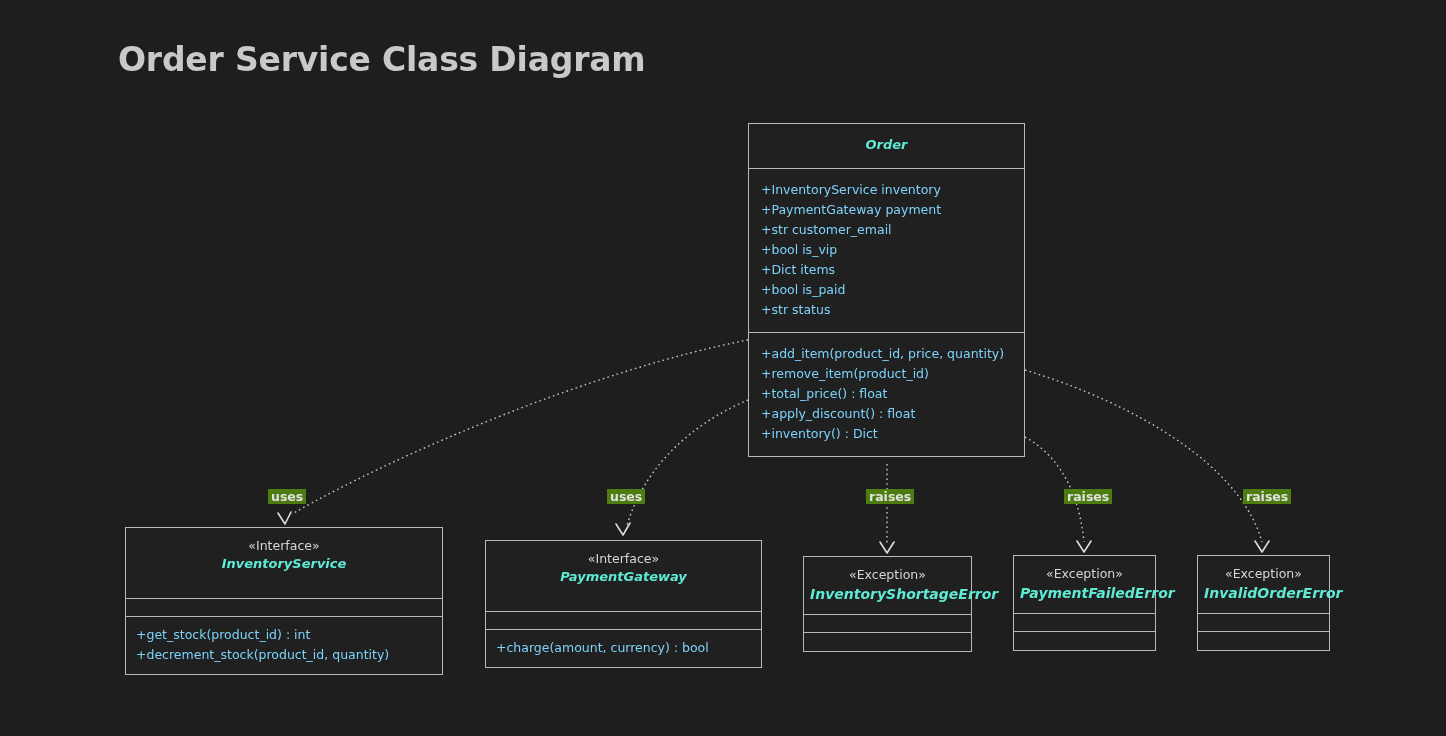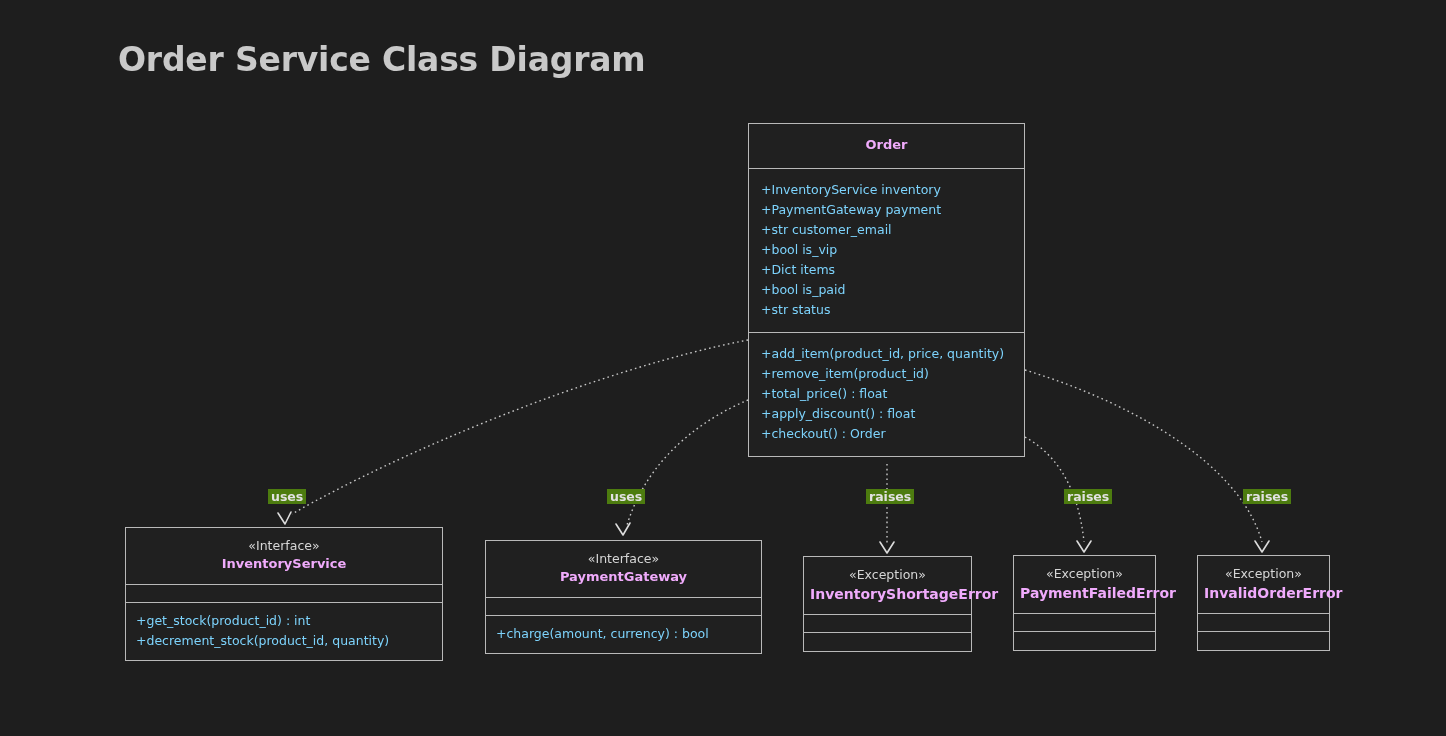--- a/index.html
+++ b/index.html
@@ -68,37 +68,38 @@
     position: absolute;
     z-index: 2;
     box-sizing: border-box;
     background: #202020;
     border: 1.2px solid #b9b9b9;
     display: flex;
     flex-direction: column;
   }
   .uml-header {
     box-sizing: border-box;
-    padding: 9px 10px 10px 10px;
+    padding: 9px 10px 24px 10px;
     text-align: center;
     border-bottom: 1.2px solid #b9b9b9;
   }
   .uml-stereotype {
     display: block;
     font-size: 12.5px;
     font-weight: normal;
     color: #d6d6d6;
     line-height: 1.45;
   }
   .uml-name {
     display: block;
     font-size: 13px;
     font-weight: bold;
-    color: #f0abfc;
+    color: #5eead4;
     line-height: 1.45;
+    font-style: italic;
   }
   .uml-compartment {
     box-sizing: border-box;
     padding: 8px 10px 9px 10px;
     border-bottom: 1.2px solid #b9b9b9;
   }
   .uml-compartment:last-child {
     border-bottom: none;
   }
   .uml-compartment.empty {
@@ -178,21 +179,21 @@
     <div class="uml-row">+bool is_vip</div>
     <div class="uml-row">+Dict items</div>
     <div class="uml-row">+bool is_paid</div>
     <div class="uml-row">+str status</div>
   </div>
   <div class="uml-compartment ops">
     <div class="uml-row">+add_item(product_id, price, quantity)</div>
     <div class="uml-row">+remove_item(product_id)</div>
     <div class="uml-row">+total_price() : float</div>
     <div class="uml-row">+apply_discount() : float</div>
-    <div class="uml-row">+checkout() : Order</div>
+    <div class="uml-row">+inventory() : Dict</div>
   </div>
 </div>
 
 <div class="uml-node" id="node-inventoryservice">
   <div class="uml-header">
     <span class="uml-stereotype">«Interface»</span>
     <span class="uml-name">InventoryService</span>
   </div>
   <div class="uml-compartment empty"></div>
   <div class="uml-compartment">

